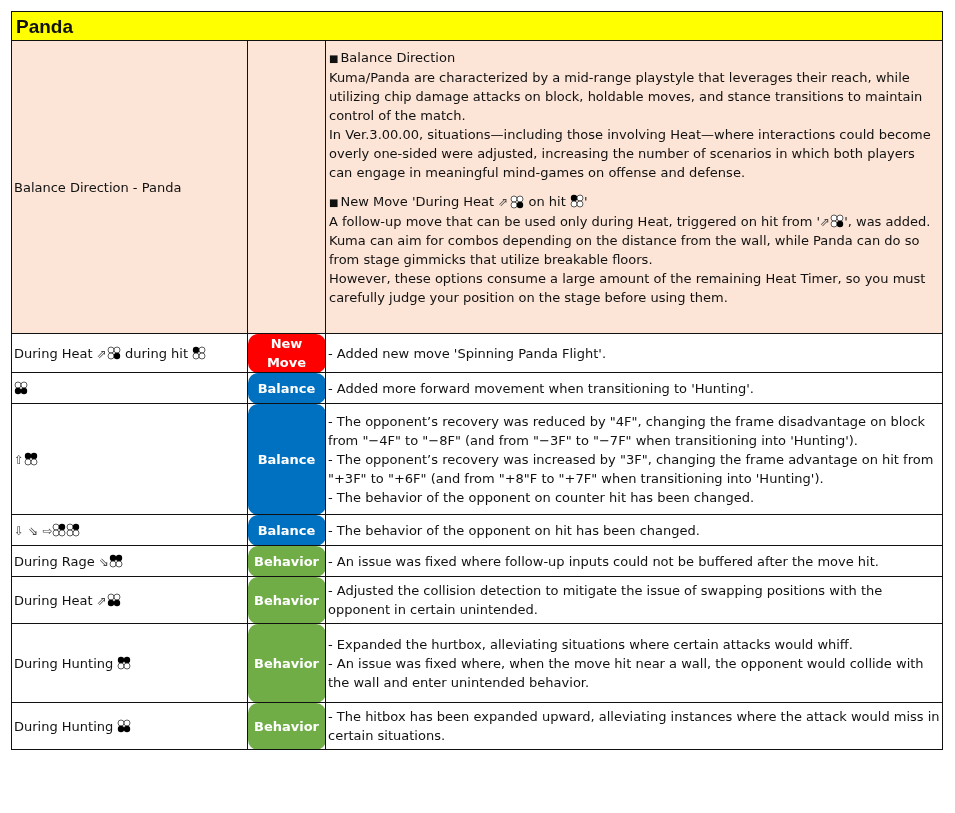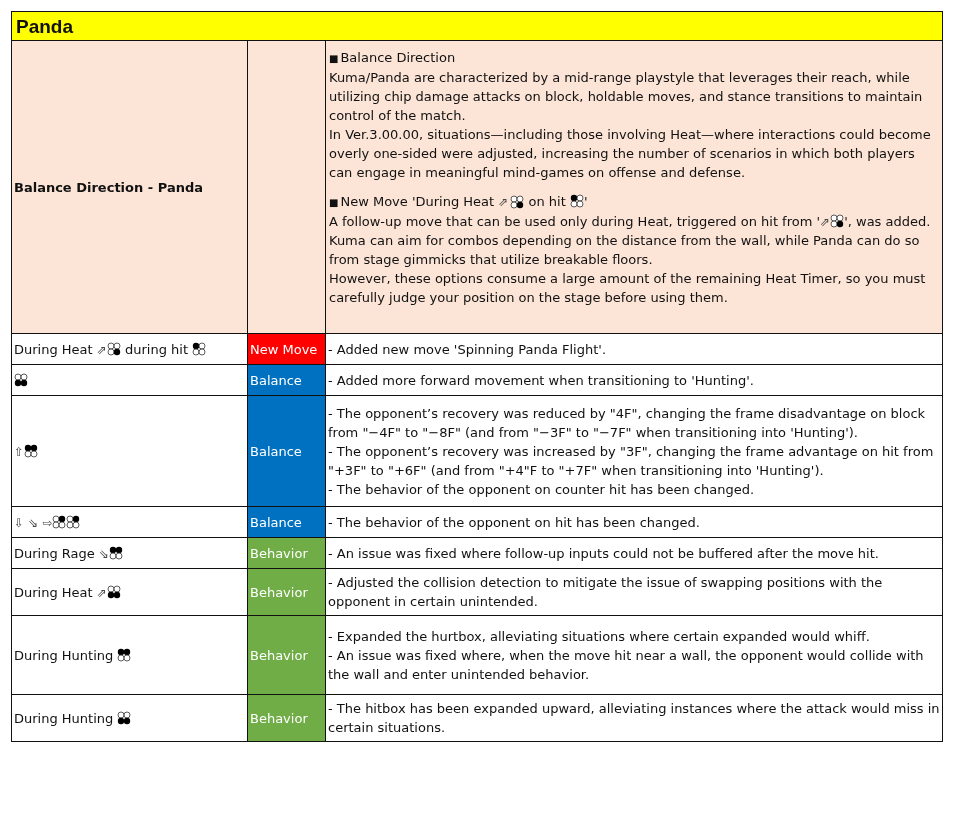--- a/index.html
+++ b/index.html
@@ -5,21 +5,21 @@
   html, body { margin: 0; padding: 0; background: #ffffff; }
   body { width: 955px; height: 813px; position: relative; font-family: "DejaVu Sans", "Liberation Sans", sans-serif; color: #111; }
   .sheet { position: absolute; left: 11px; top: 11px; width: 748px; }
   table { border-collapse: collapse; width: 932px; table-layout: fixed; }
   td { border: 1px solid #111; padding: 0 2px; font-size: 13px; line-height: 19px; vertical-align: middle; }
   .title-cell { background: #ffff00; font-weight: bold; font-size: 19px; height: 28px; padding-left: 4px; font-family: "Liberation Sans", sans-serif; }
   .peach { background: #fce4d6; }
   .white { background: #ffffff; }
   .col1 { width: 236px; }
   .col2 { width: 78px; }
-  .tag { color: #fff; font-weight: normal; text-align: left; font-size: 13px; }
+  .tag { color: #fff; font-weight: bold; text-align: center; font-size: 13px; border-radius: 10px; }
   .tag-new { background: #ff0000; }
   .tag-bal { background: #0070c0; }
   .tag-beh { background: #70ad47; }
   .desc-line { display: block; }
   .bd-head { display:block; }
   .sq { font-size: 10px; margin-right: 2px; }
   .cmd { display: inline-flex; align-items: center; gap: 2px; vertical-align: middle; }
   .arrow { font-size: 12px; color: #444; line-height: 1; }
   svg.btn { width: 14px; height: 14px; vertical-align: -2px; }
   .gap { height: 10px; display:block; }
@@ -81,21 +81,21 @@
         <col class="col1">
         <col class="col2">
         <col>
       </colgroup>
   <tbody>
         <tr>
     <td colspan="3" class="title-cell">Panda</td>
   </tr>
 
   <tr>
-    <td class="peach" style="height:292px;font-weight:bold;">Balance Direction - Panda</td>
+    <td class="peach" style="height:292px;">Balance Direction - Panda</td>
     <td class="peach"></td>
     <td class="peach" style="padding:4px 2px 24px 3px;">
       <span class="bd-head"><span class="sq">■</span><span>Balance Direction</span></span>
       <span class="desc-line">Kuma/Panda are characterized by a mid-range playstyle that leverages their reach, while utilizing chip damage attacks on block, holdable moves, and stance transitions to maintain control of the match.</span>
       <span class="desc-line">In Ver.3.00.00, situations—including those involving Heat—where interactions could become overly one-sided were adjusted, increasing the number of scenarios in which both players can engage in meaningful mind-games on offense and defense.</span>
       <span class="gap"></span>
       <span class="bd-head"><span class="sq">■</span><span>New Move 'During Heat </span><span class="cmd">
                 <span class="arrow">⇗</span>
                 <svg class="btn">
                   <use href="#b-2"></use>
@@ -133,21 +133,21 @@
           </td>
   </tr>
 
   <tr>
     <td class="white" style="height:110px;"><span class="arrow">⇧</span><svg class="btn">
               <use href="#b-12"></use>
             </svg></td>
     <td class="tag tag-bal">Balance</td>
     <td class="white">
       <span class="desc-line">- The opponent’s recovery was reduced by "4F", changing the frame disadvantage on block from "−4F" to "−8F" (and from "−3F" to "−7F" when transitioning into 'Hunting').</span>
-      <span class="desc-line">- The opponent’s recovery was increased by "3F", changing the frame advantage on hit from "+3F" to "+6F" (and from "+4"F to "+7F" when transitioning into 'Hunting').</span>
+      <span class="desc-line">- The opponent’s recovery was increased by "3F", changing the frame advantage on hit from "+3F" to "+6F" (and from "+8"F to "+7F" when transitioning into 'Hunting').</span>
       <span class="desc-line">- The behavior of the opponent on counter hit has been changed.</span>
     </td>
   </tr>
 
   <tr>
     <td class="white" style="height:30px;"><span class="arrow">⇩</span> <span class="arrow">⇘</span> <span class="arrow">⇨</span><svg class="btn">
               <use href="#b-2top"></use>
             </svg><svg class="btn">
               <use href="#b-2top"></use>
             </svg></td>
@@ -176,21 +176,21 @@
             <span class="desc-line">- Adjusted the collision detection to mitigate the issue of swapping positions with the opponent in certain unintended.</span>
           </td>
   </tr>
 
   <tr>
     <td class="white" style="height:78px;"><span>During Hunting </span><svg class="btn">
               <use href="#b-12"></use>
             </svg></td>
     <td class="tag tag-beh">Behavior</td>
     <td class="white">
-      <span class="desc-line">- Expanded the hurtbox, alleviating situations where certain expanded would whiff.</span>
+      <span class="desc-line">- Expanded the hurtbox, alleviating situations where certain attacks would whiff.</span>
       <span class="desc-line">- An issue was fixed where, when the move hit near a wall, the opponent would collide with the wall and enter unintended behavior.</span>
     </td>
   </tr>
 
   <tr>
     <td class="white" style="height:46px;"><span>During Hunting </span><svg class="btn">
               <use href="#b-34"></use>
             </svg></td>
     <td class="tag tag-beh">Behavior</td>
     <td class="white">

